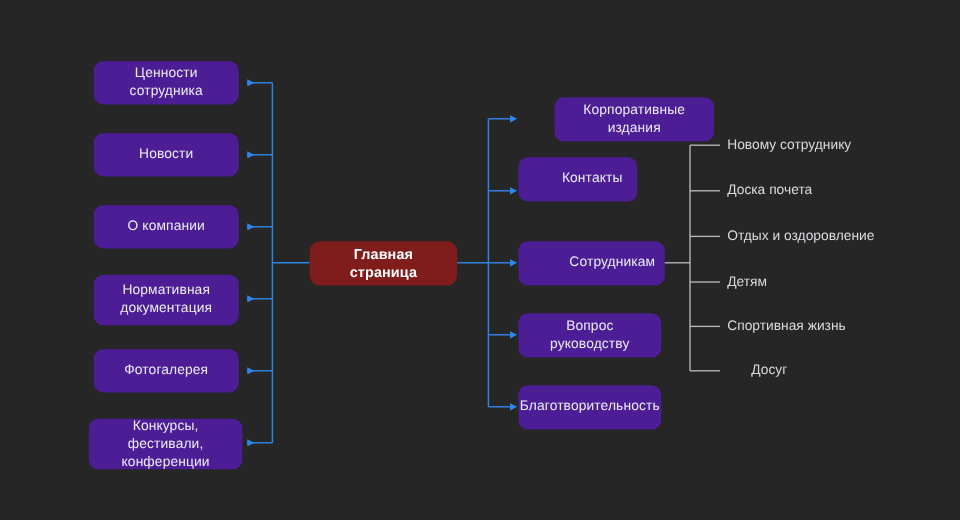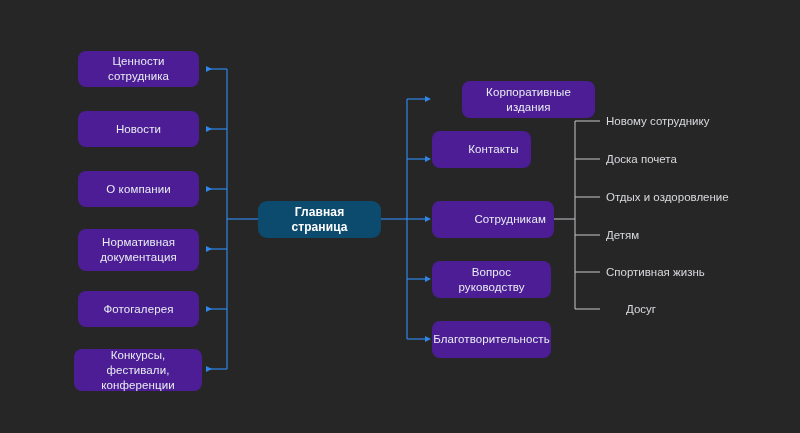--- a/index.html
+++ b/index.html
@@ -32,21 +32,21 @@
     text-align: center;
     border-radius: 8px;
     background: #4c1d95;
     color: #e9edf2;
     font-size: 11.5px;
     line-height: 15px;
     letter-spacing: 0.1px;
     padding: 2px 8px;
   }
   .node.root {
-    background: #0c4a6e;
+    background: #7f1d1d;
     color: #ffffff;
     font-weight: bold;
     border-radius: 9px;
     font-size: 12px;
   }
   .leaf-label {
     position: absolute;
     color: #d8dade;
     font-size: 11.5px;
     line-height: 14px;

